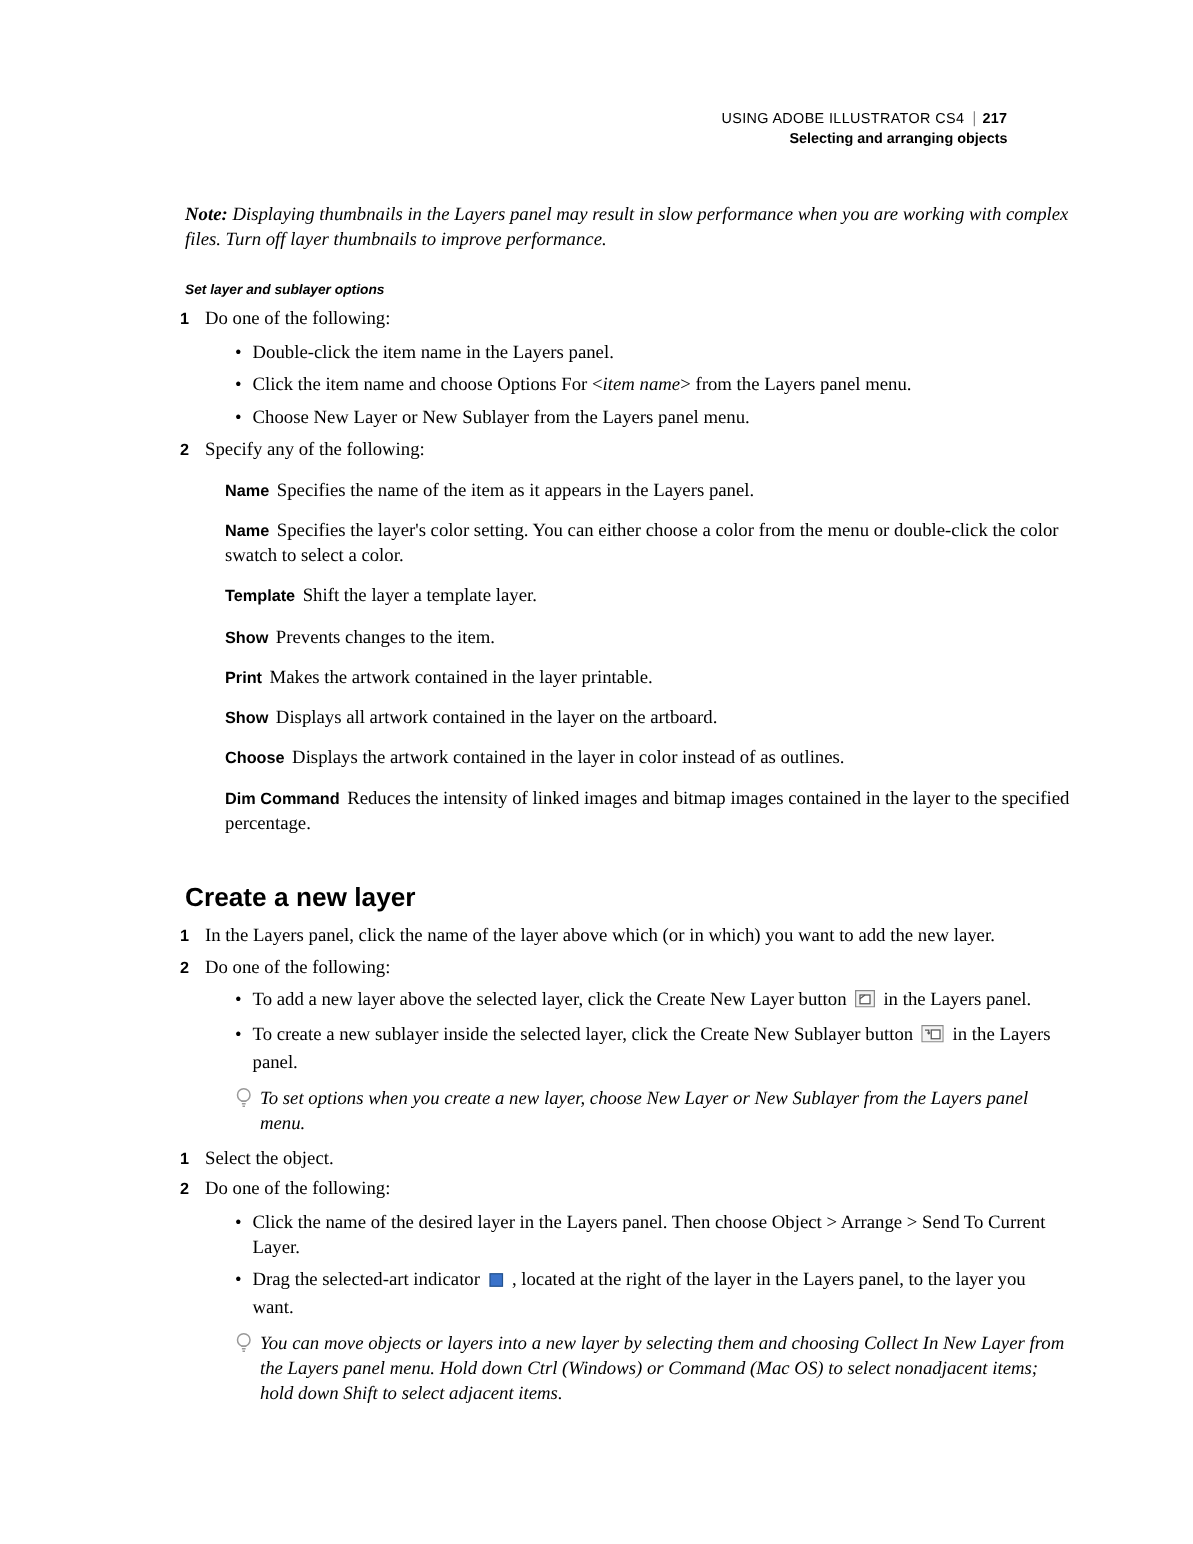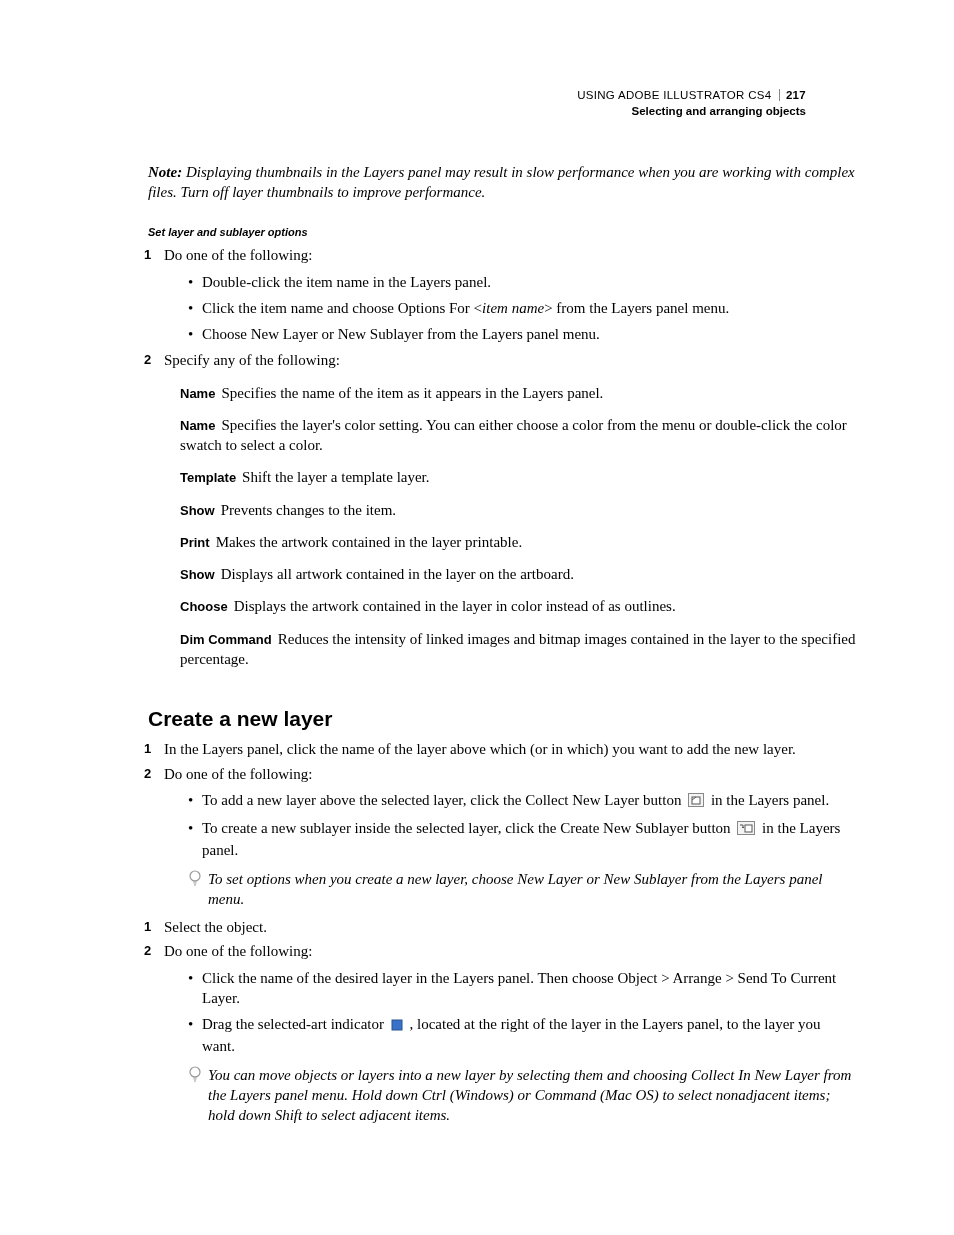--- a/index.html
+++ b/index.html
@@ -169,21 +169,21 @@
       </li>
     </ol>
 
     <h2 class="sec">Create a new layer</h2>
     <ol class="steps">
       <li><span>In the Layers panel, click the name of the layer above which (or in which) you want to add the new layer.</span></li>
       <li>
         <span>Do one of the following:</span>
         <ul class="bullets">
           <li>
-            <span>To add a new layer above the selected layer, click the Collect New Layer button </span>
+            <span>To add a new layer above the selected layer, click the Create New Layer button </span>
             <span class="icon-inline">
               <svg width="16" height="14">
                   <rect x="0.5" y="0.5" width="15" height="13" fill="#f4f4f4" stroke="#888"></rect>
                   <rect x="4" y="4" width="8" height="7" fill="#fff" stroke="#555"></rect>
                   <path d="M4 7 L8 4" stroke="#555" fill="none"></path>
                 </svg>
             </span>
             <span> in the Layers panel.</span>
           </li>
           <li>

